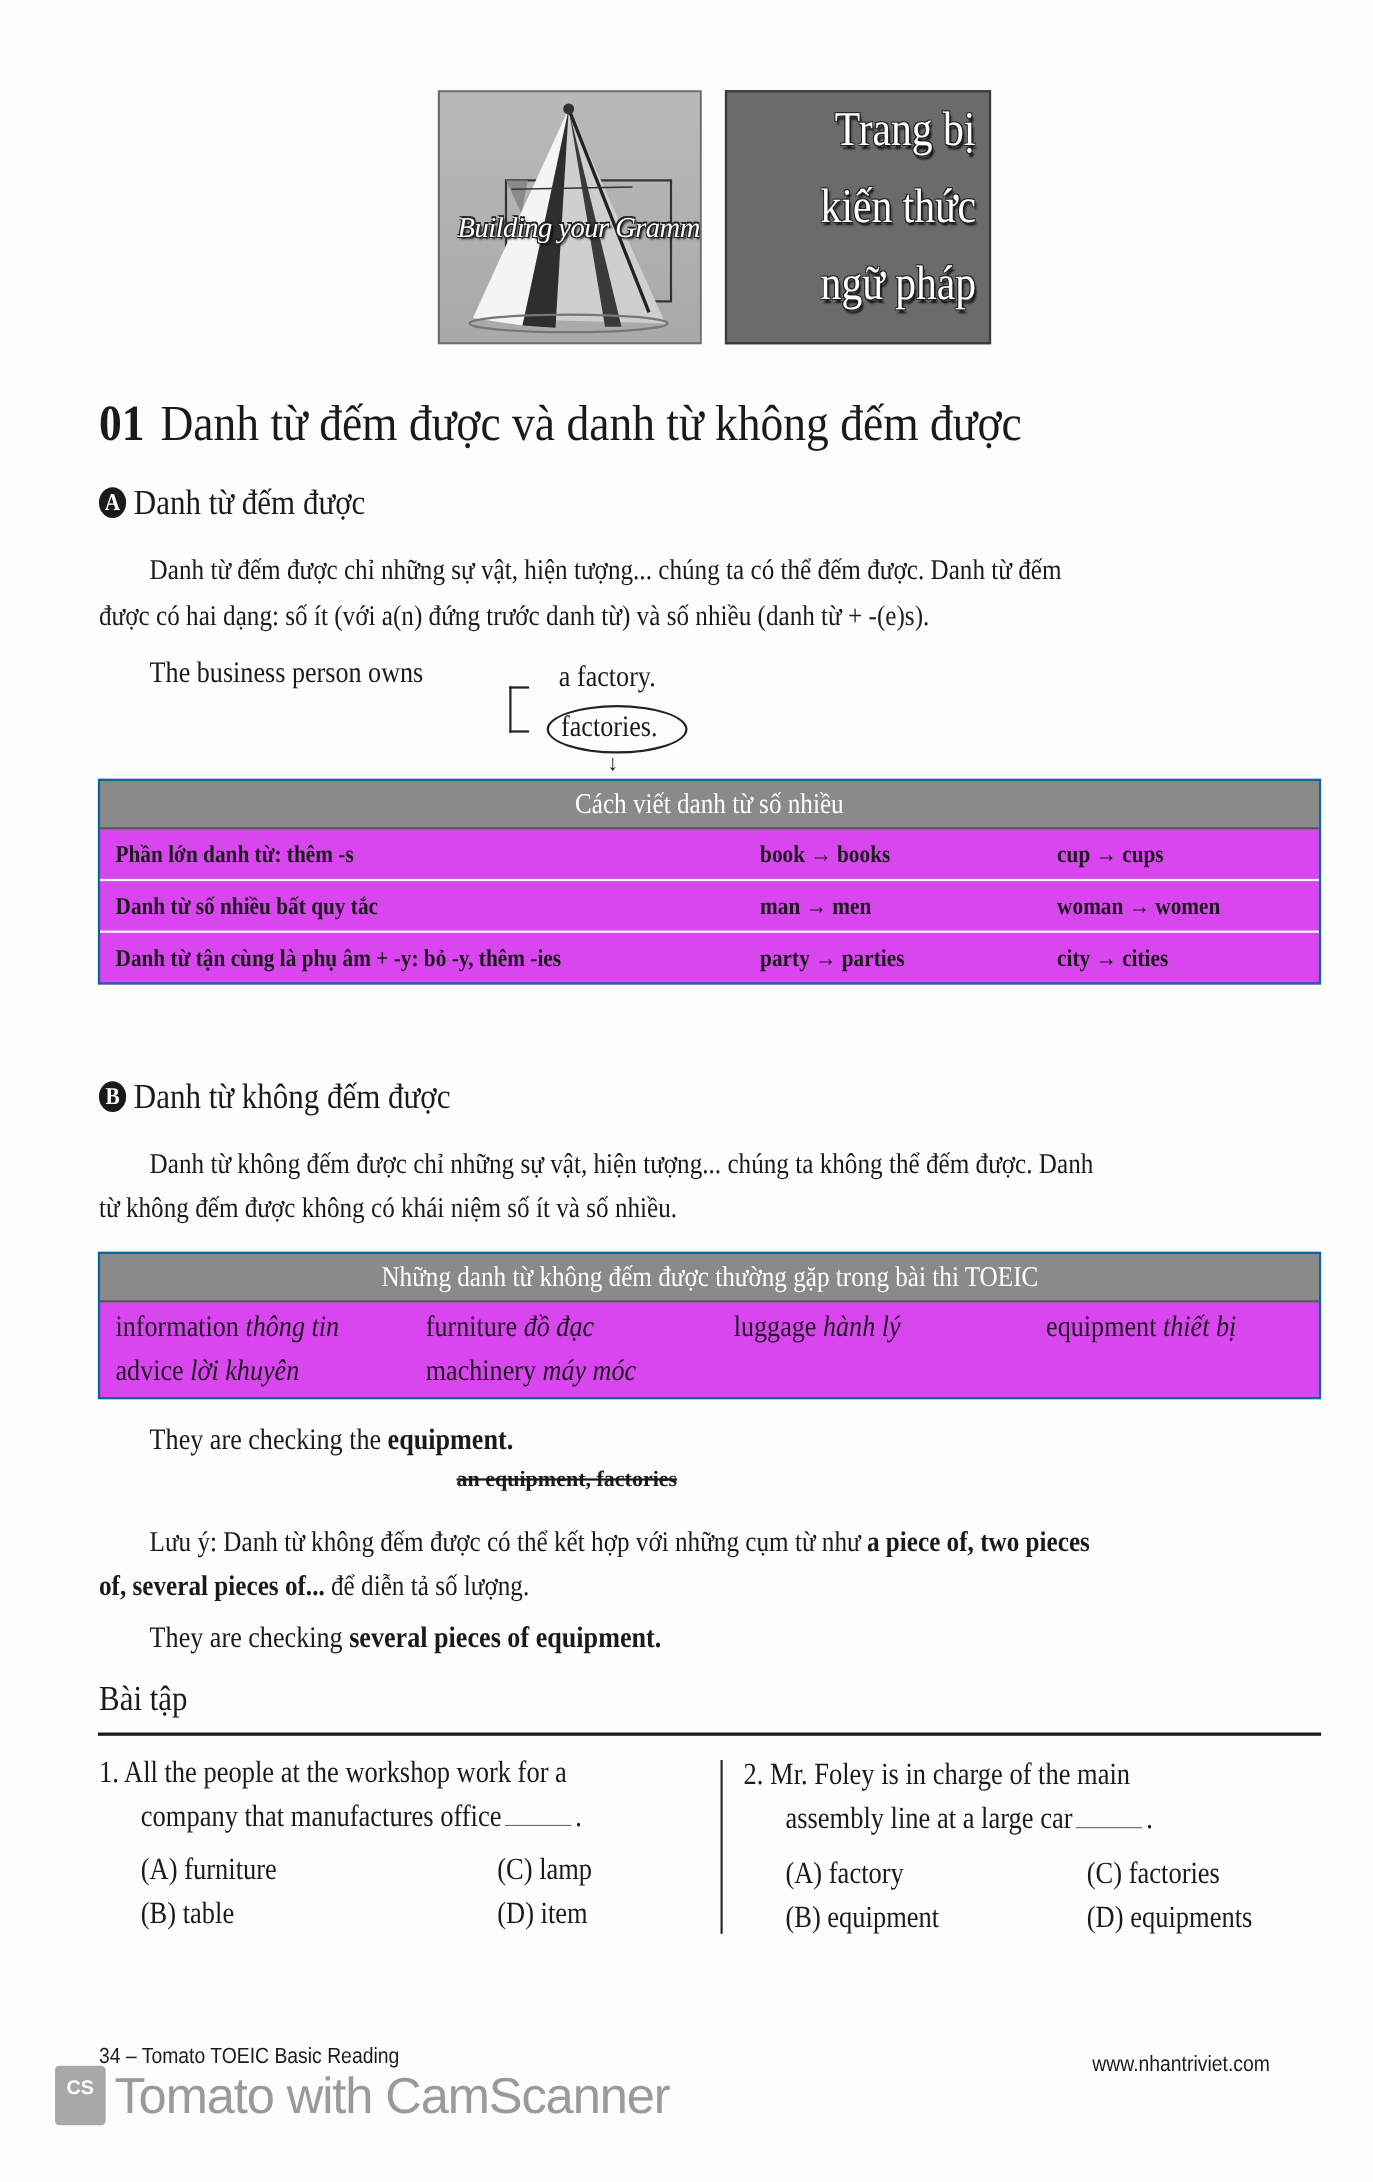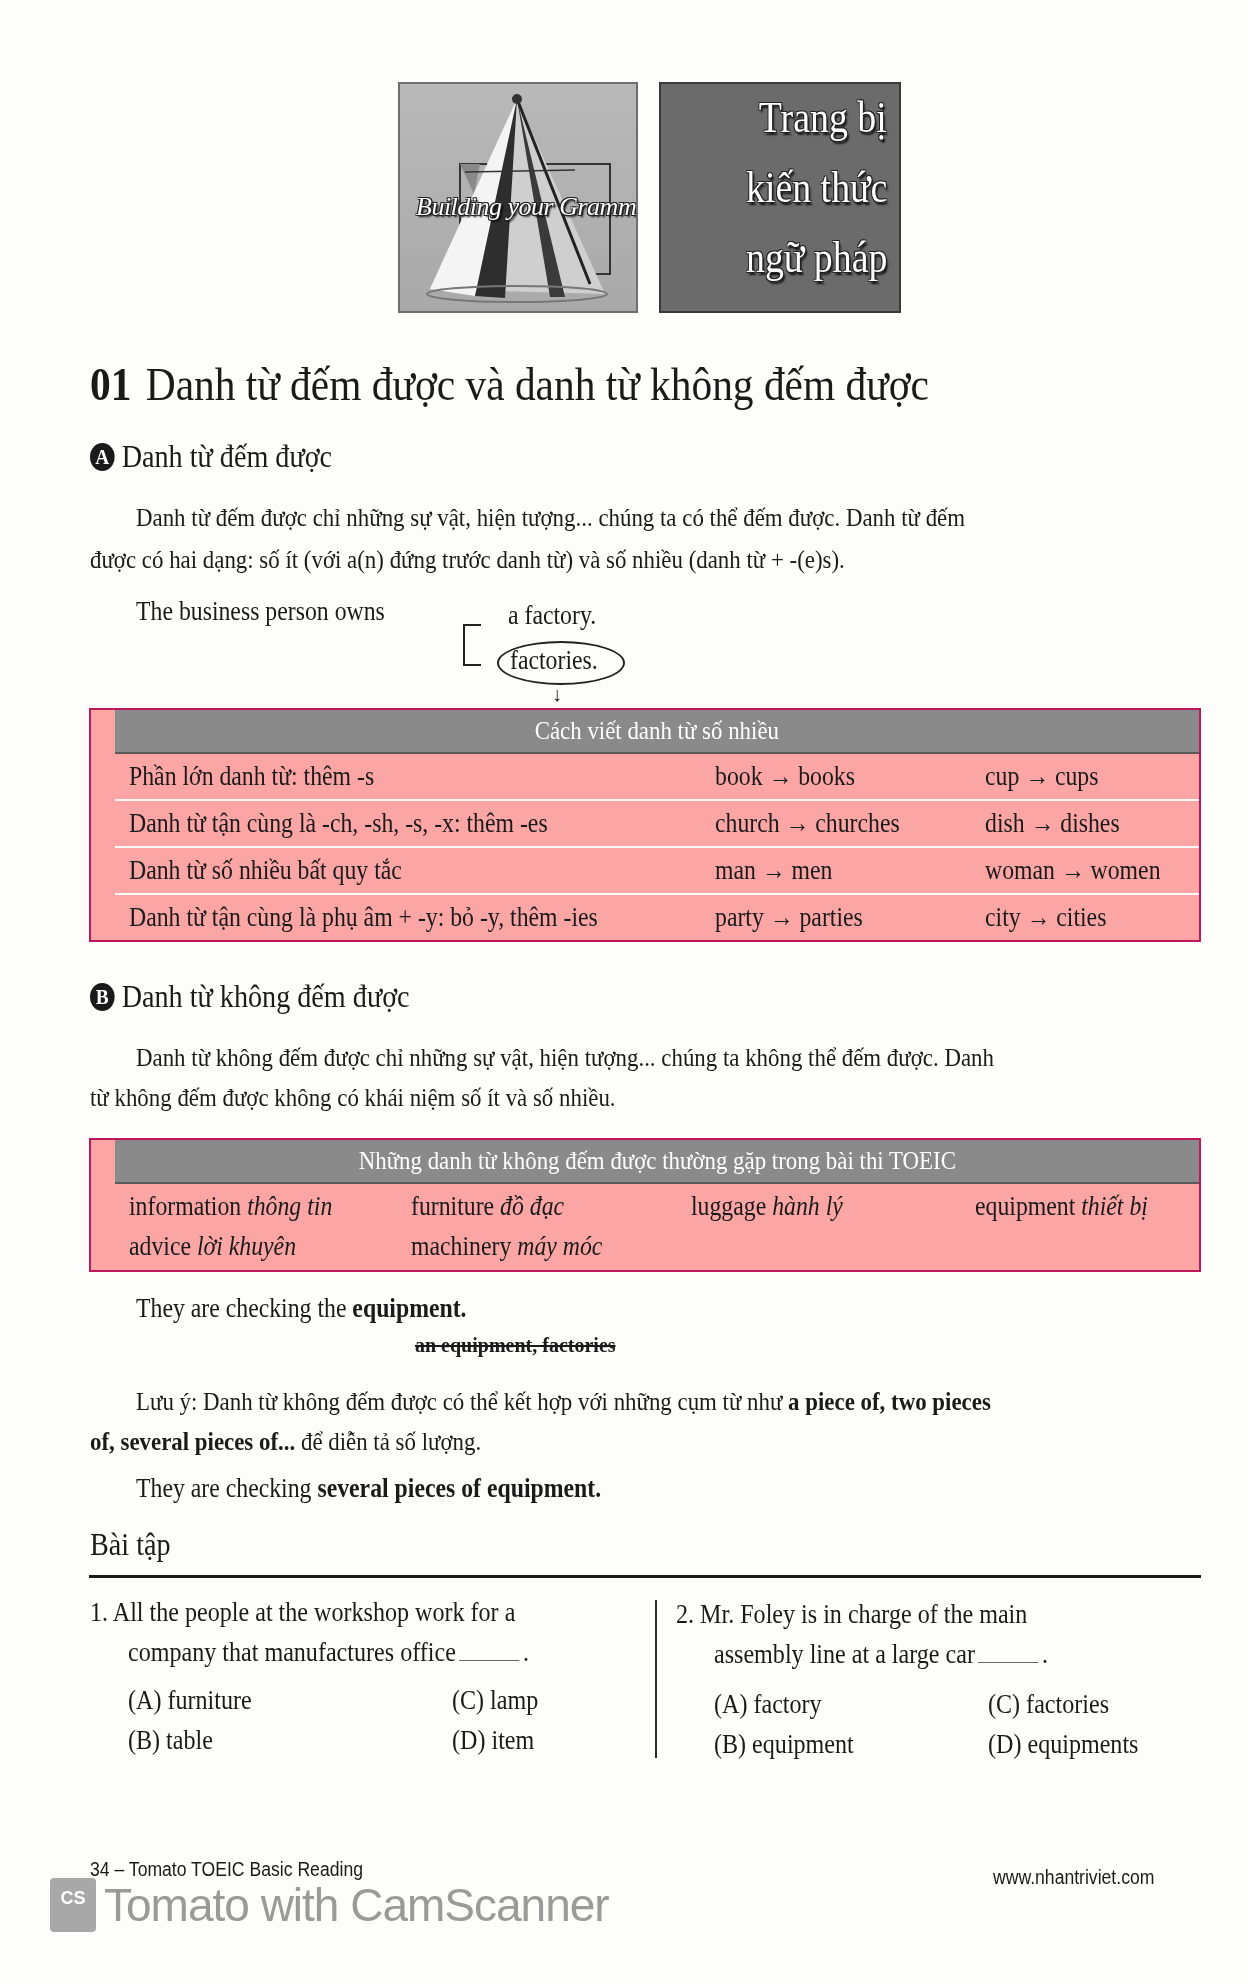--- a/index.html
+++ b/index.html
@@ -63,31 +63,31 @@
   }
   .oval {
     left: 497px; top: 641px; width: 124px; height: 40px;
     border: 2px solid #222; border-radius: 50%;
   }
   .down-arrow { left: 552px; top: 683px; font-size: 20px; }
 
   
   .gtable {
     left: 89px; width: 1112px; box-sizing: border-box;
-    border: 2px solid #be185d; background: #fca5a5; padding-left: 24px;
+    border: 2px solid #0369a1; background: #d946ef;
   }
   .gtable-header {
     background: #8a8a8a; color: #fff; text-align: center;
     font-size: 26px; height: 42px; line-height: 42px;
     border-bottom: 2px solid #5a5a5a; white-space: nowrap;
   }
   .gtable-header span { display: inline-block; transform: scaleX(0.88); }
   .trow {
     position: relative; height: 45px; border-bottom: 2px solid #fafafa;
-    font-size: 27px; line-height: 45px;
+    font-size: 22px; line-height: 45px; font-weight: bold;
   }
   .trow:last-child { border-bottom: none; }
   .cell { position: absolute; top: 0; white-space: nowrap; transform: scaleX(0.88); transform-origin: left center; }
 
   .uc-row { position: relative; height: 40px; font-size: 27px; line-height: 40px; }
   .uc-cell { position: absolute; top: 0; white-space: nowrap; transform: scaleX(0.88); transform-origin: left center; }
   .uc-cell i { font-style: italic; }
 
   .bold { font-weight: bold; }
   .strike { text-decoration: line-through; font-weight: bold; font-size: 20px; }
@@ -158,25 +158,20 @@
 <div class="abs down-arrow">↓</div>
 
 <div class="abs gtable" style="top:708px;">
   <div class="gtable-header"><span>Cách viết danh từ số nhiều</span></div>
   <div class="trow">
     <span class="cell" style="left:14px;">Phần lớn danh từ: thêm -s</span>
     <span class="cell" style="left:600px;">book → books</span>
     <span class="cell" style="left:870px;">cup → cups</span>
   </div>
   <div class="trow">
-    <span class="cell" style="left:14px;">Danh từ tận cùng là -ch, -sh, -s, -x: thêm -es</span>
-    <span class="cell" style="left:600px;">church → churches</span>
-    <span class="cell" style="left:870px;">dish → dishes</span>
-  </div>
-  <div class="trow">
     <span class="cell" style="left:14px;">Danh từ số nhiều bất quy tắc</span>
     <span class="cell" style="left:600px;">man → men</span>
     <span class="cell" style="left:870px;">woman → women</span>
   </div>
   <div class="trow">
     <span class="cell" style="left:14px;">Danh từ tận cùng là phụ âm + -y: bỏ -y, thêm -ies</span>
     <span class="cell" style="left:600px;">party → parties</span>
     <span class="cell" style="left:870px;">city → cities</span>
   </div>
 </div>

